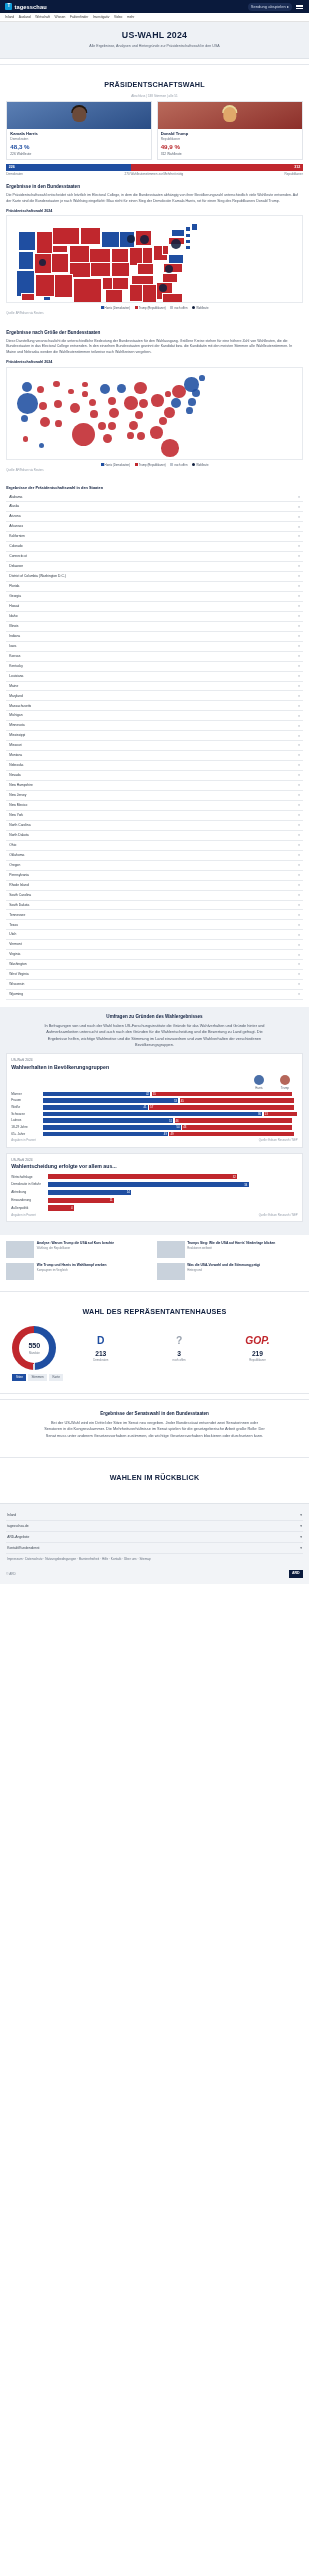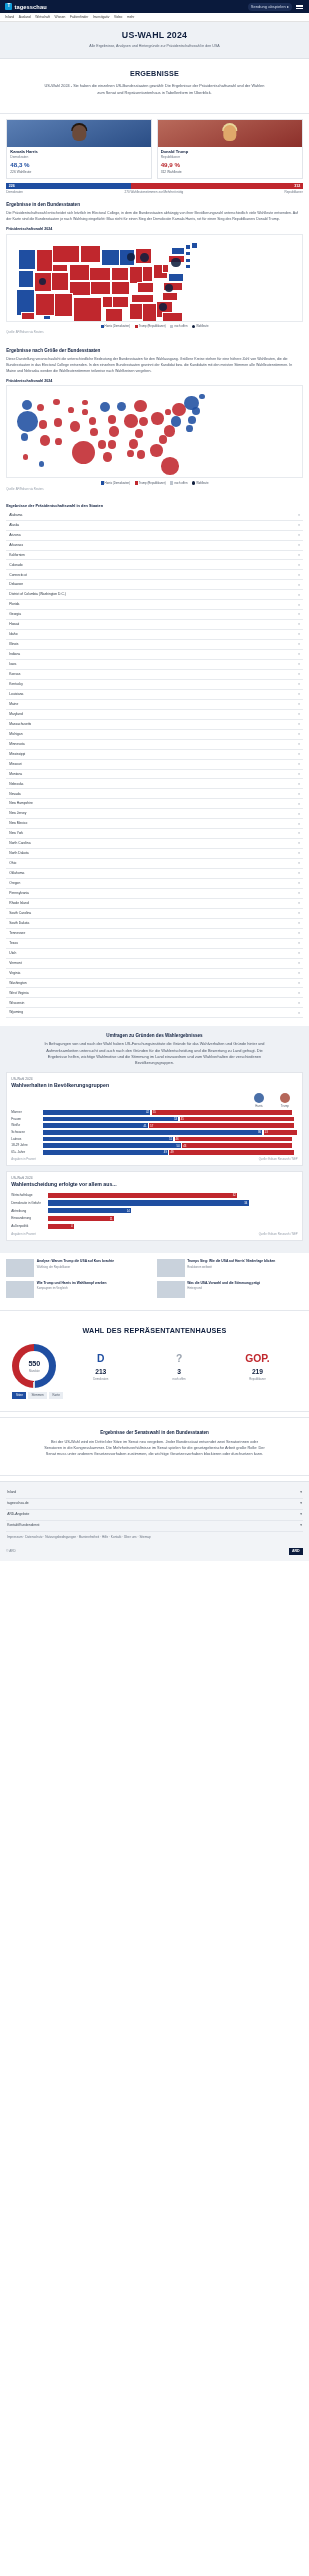--- a/index.html
+++ b/index.html
@@ -183,21 +183,21 @@
     width:30px; height:30px; border-radius:50%; background:#fff;
     display:flex; flex-direction:column; align-items:center; justify-content:center;
   }
   .donut .hole .num { font-size:7.2px; font-weight:bold; color:#11203f; }
   .donut .hole .cap { font-size:2.8px; color:#7a838f; }
   .hr-cols { display:flex; flex:1; text-align:center; }
   .hr-col { flex:1; }
   .hr-col .sym { font-size:10.3px; font-weight:bold; }
   .hr-col .sym.d { color:#1f4ea1; }
   .hr-col .sym.q { color:#9aa3af; }
-  .hr-col .sym.g { color:#c0272d; }
+  .hr-col .sym.g { color:#c0272d;font-style:italic; }
   .hr-col .v { font-size:6.7px; font-weight:bold; color:#11203f; }
   .hr-col .c { font-size:2.8px; color:#7a838f; }
   .tabs { display:flex; gap:1.5px; padding:4.1px 6.2px 0; }
   .tab { font-size:3.1px; padding:1px 3.6px; background:#e9edf2; color:#4a5464; }
   .tab.active { background:#1f4ea1; color:#fff; }
 
   
   .footer { background:#f2f4f7; padding:6.2px; border-top:0.5px solid #e0e4e9; }
   .f-row {
     display:flex; justify-content:space-between; align-items:center;
@@ -240,27 +240,27 @@
     <span class="n-item">Investigativ</span>
     <span class="n-item">Video</span>
     <span class="n-item">mehr</span>
   </div>
 
   <div class="hero">
     <h1>US-WAHL 2024</h1>
     <div class="sub">Alle Ergebnisse, Analysen und Hintergründe zur Präsidentschaftswahl in den USA</div>
   </div>
 
-  <div class="section">
-    <div class="section-head">ERGEBNISSE</div>
-    <div class="section-sub">US-Wahl 2024 - Sie haben die einzelnen US-Bundesstaaten gewählt: Die Ergebnisse der Präsidentschaftswahl und der Wahlen zum Senat und Repräsentantenhaus in Tabellenform im Überblick.</div>
-  </div>
 
   <div class="divider"></div>
 
+  <div class="section" style="padding-bottom:2.1px;">
+    <div class="section-head">PRÄSIDENTSCHAFTSWAHL</div>
+    <div class="center small-note">Abschluss | 538 Stimmen | alle 51</div>
+  </div>
 
   <div class="cand-wrap">
     <div class="cand dem">
       <div class="photo">
         <div class="hair"></div>
         <div class="face"></div>
       </div>
       <div class="meta">
         <div class="name">Kamala Harris</div>
         <div class="party">Demokraten</div>
@@ -803,20 +803,23 @@
 
   <div class="divider"></div>
 
   <div class="section">
     <div class="map-title center">Ergebnisse der Senatswahl in den Bundesstaaten</div>
     <div class="section-sub">Bei der US-Wahl wird ein Drittel der Sitze im Senat neu vergeben. Jeder Bundesstaat entsendet zwei Senatorinnen oder Senatoren in die Kongresskammer. Die Mehrheitsverhältnisse im Senat spielen für die gesetzgeberische Arbeit große Rolle: Der Senat muss unter anderem Gesetzesvorhaben zustimmen, die wichtige Gesetzesvorhaben blockieren oder durchsetzen kann.</div>
   </div>
 
   <div class="divider"></div>
 
+  <div class="section" style="min-height:41px;">
+    <div class="section-head">WAHLEN IM RÜCKBLICK</div>
+  </div>
 
   <div class="footer">
     <div class="f-row">
         <span>Inland</span>
         <span class="chev">▾</span>
       </div>
     <div class="f-row">
         <span>tagesschau.de</span>
         <span class="chev">▾</span>
       </div>

